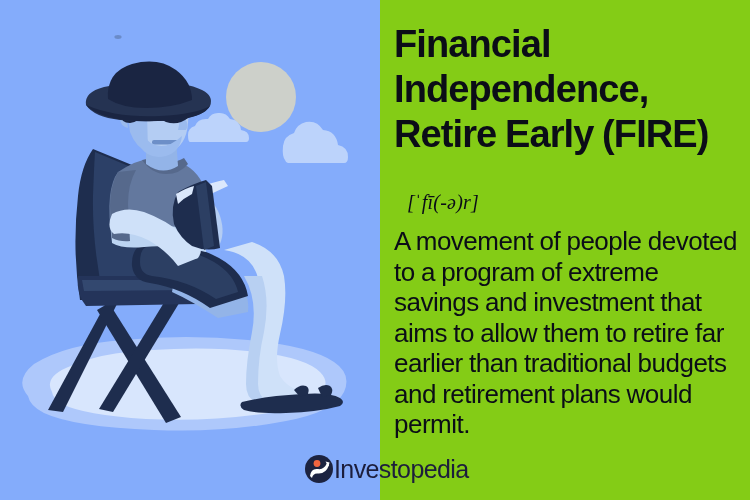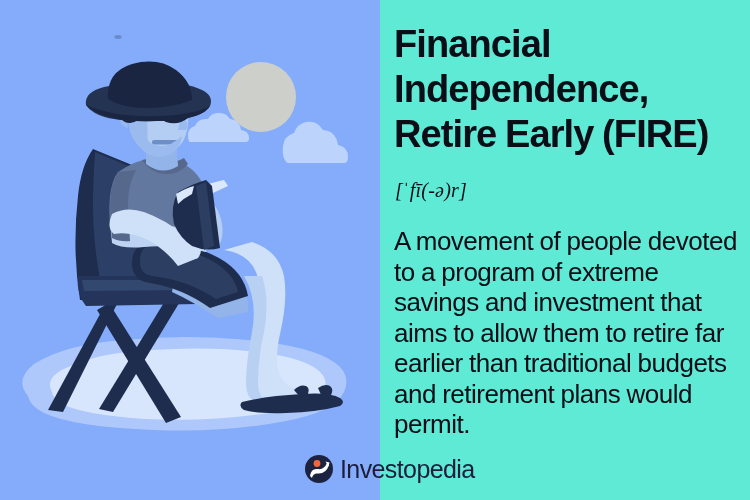--- a/index.html
+++ b/index.html
@@ -5,21 +5,21 @@
   html, body {
     margin: 0;
     padding: 0;
     background: #ffffff;
   }
   #card {
     position: relative;
     width: 750px;
     height: 500px;
     overflow: hidden;
-    background: #5eead4;
+    background: #84cc16;
     font-family: "Liberation Sans", sans-serif;
   }
 
   
   #illustration {
     position: absolute;
     left: 0;
     top: 0;
     width: 380px;
     height: 500px;
@@ -51,21 +51,21 @@
     font-weight: bold;
     letter-spacing: -0.9px;
     color: #0b0d17;
     word-spacing: -1px;
   }
 
   #pronunciation {
     position: absolute;
     left: 1px;
     top: 178px;
-    margin: 0;
+    margin: 12px;
     font-family: "Liberation Serif", serif;
     font-style: italic;
     font-size: 20px;
     line-height: 24px;
     color: #0b0d17;
     letter-spacing: 0.2px;
   }
 
   #definition {
     position: absolute;
@@ -82,21 +82,20 @@
     word-spacing: -0.4px;
   }
 
   
   #brand-logo {
     position: absolute;
     left: 304px;
     bottom: 16px;
     display: flex;
     align-items: center;
-    gap: 6px;
   }
   #brand-mark { display: block; }
   #brand-name {
     font-family: "Liberation Sans", sans-serif;
     font-size: 25px;
     line-height: 28px;
     letter-spacing: -0.6px;
     color: #1c1e3c;
   }
 </style>

